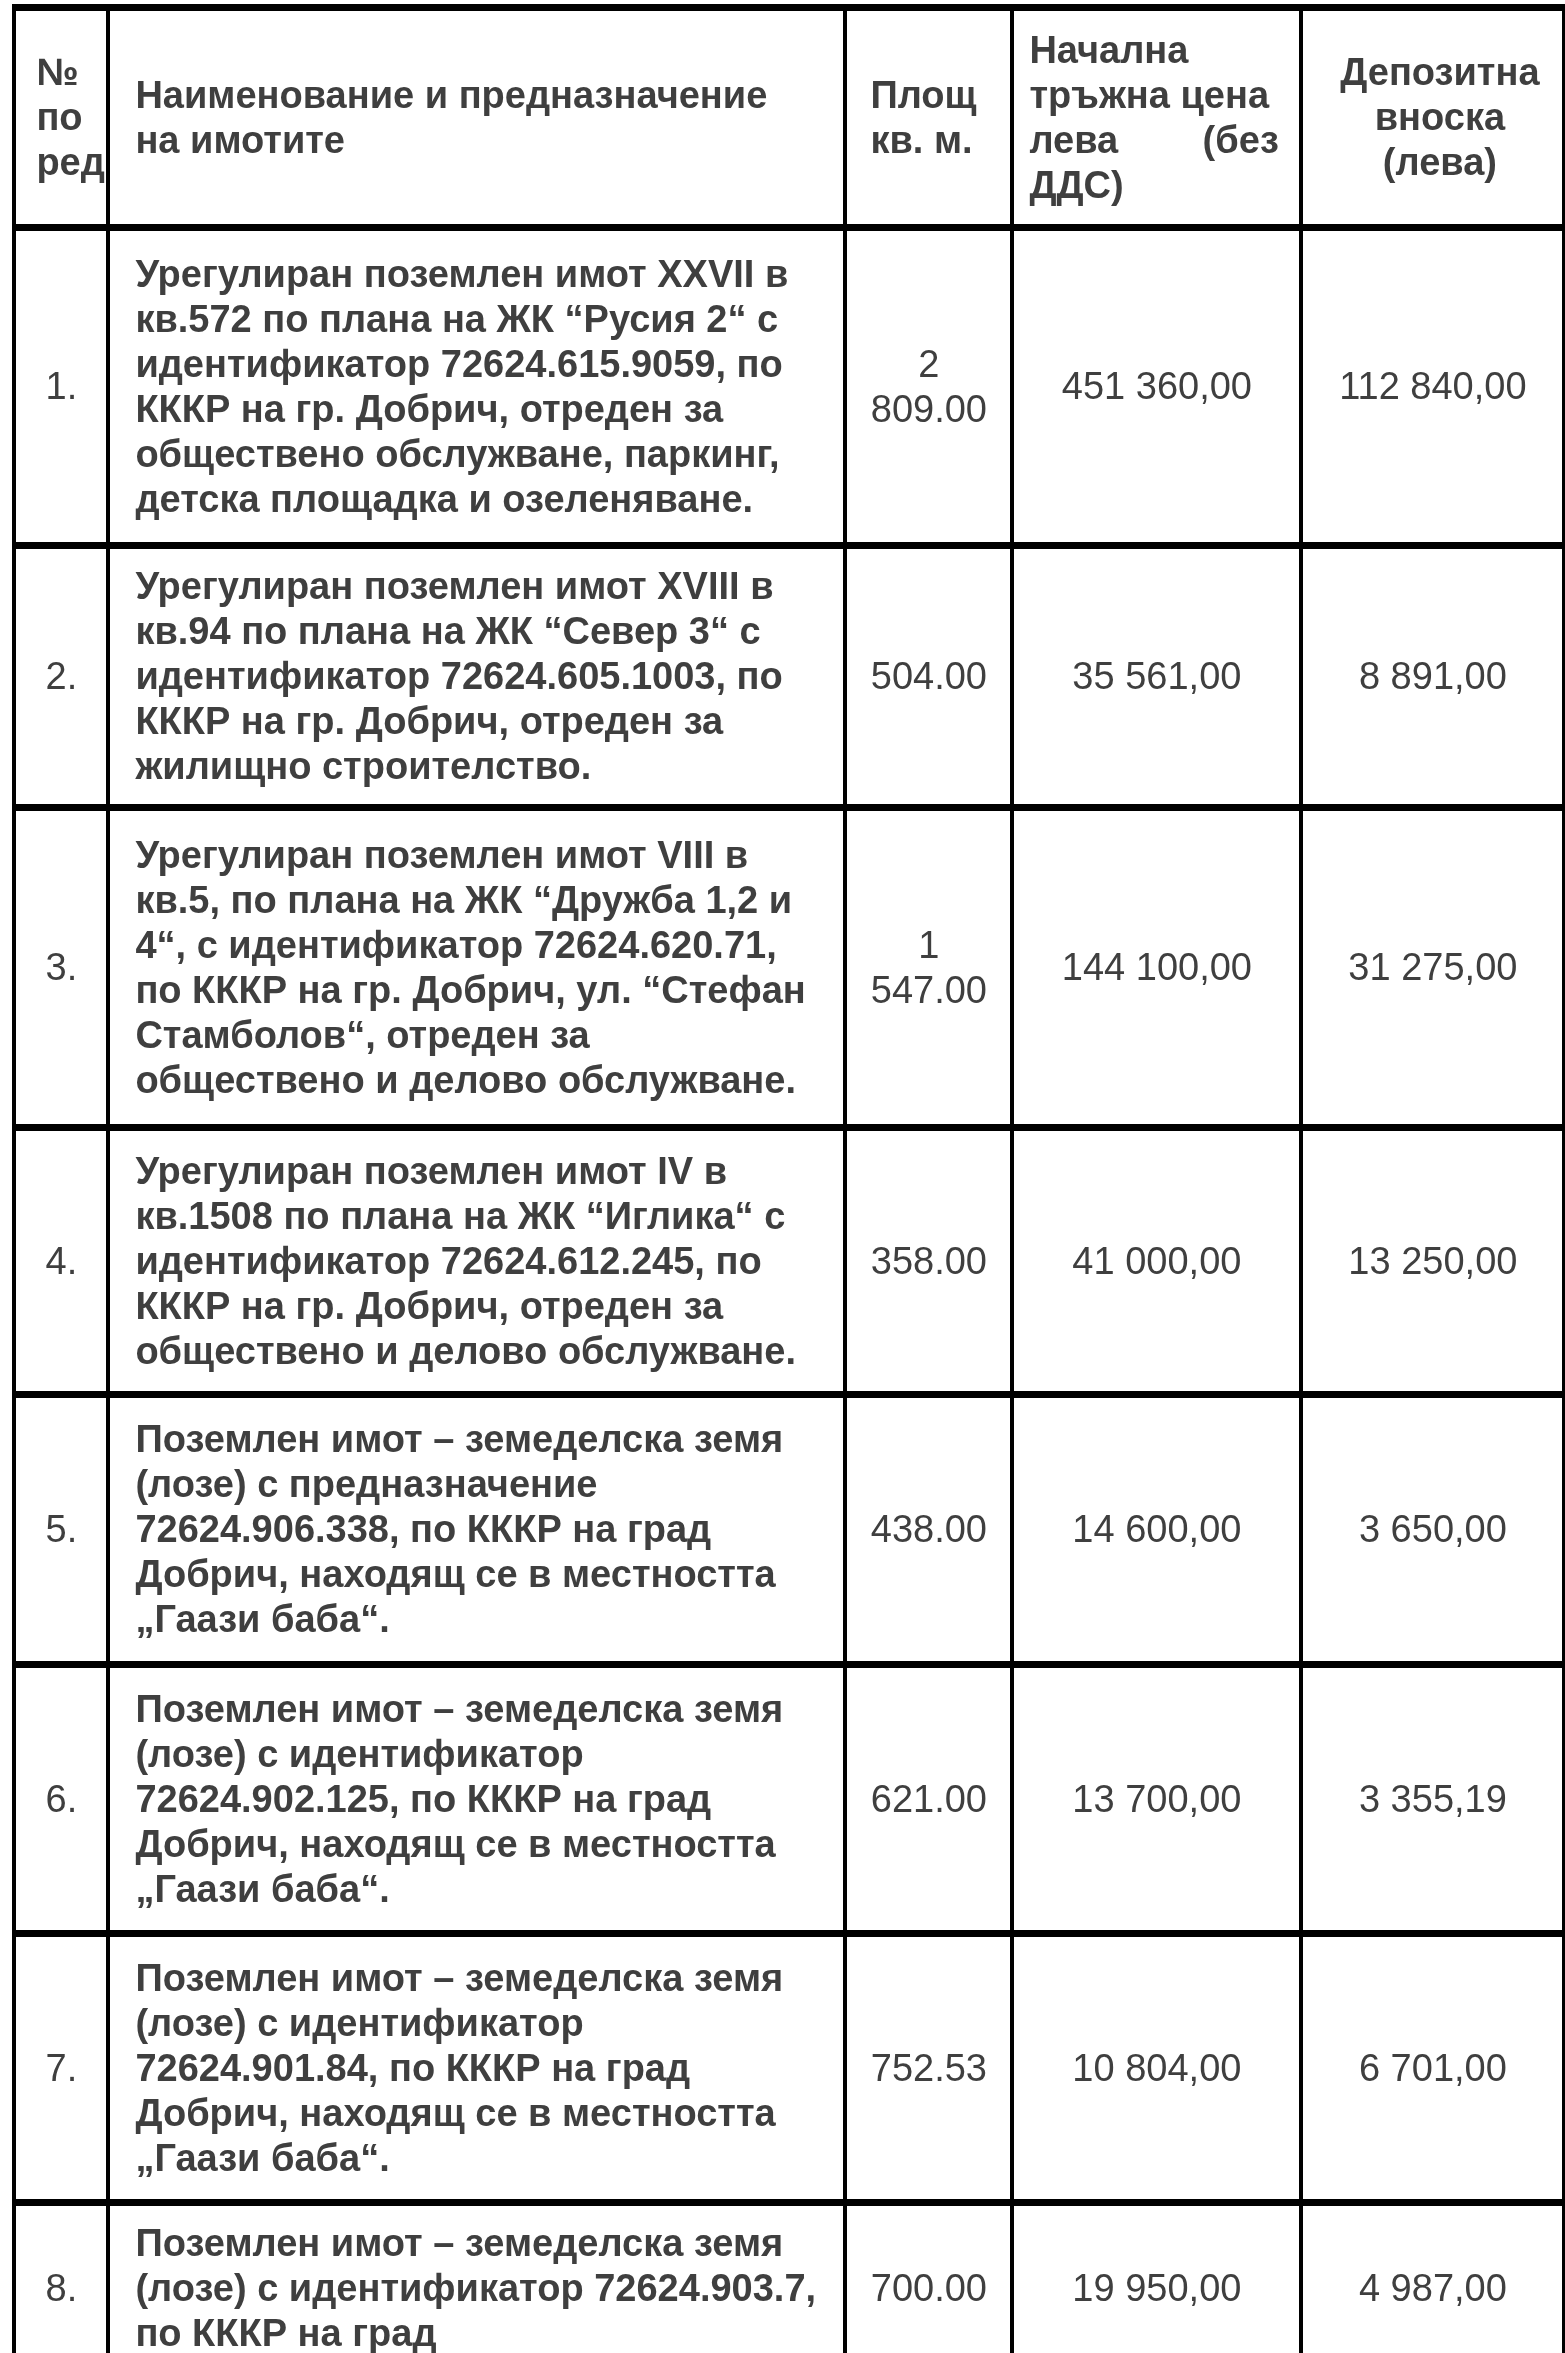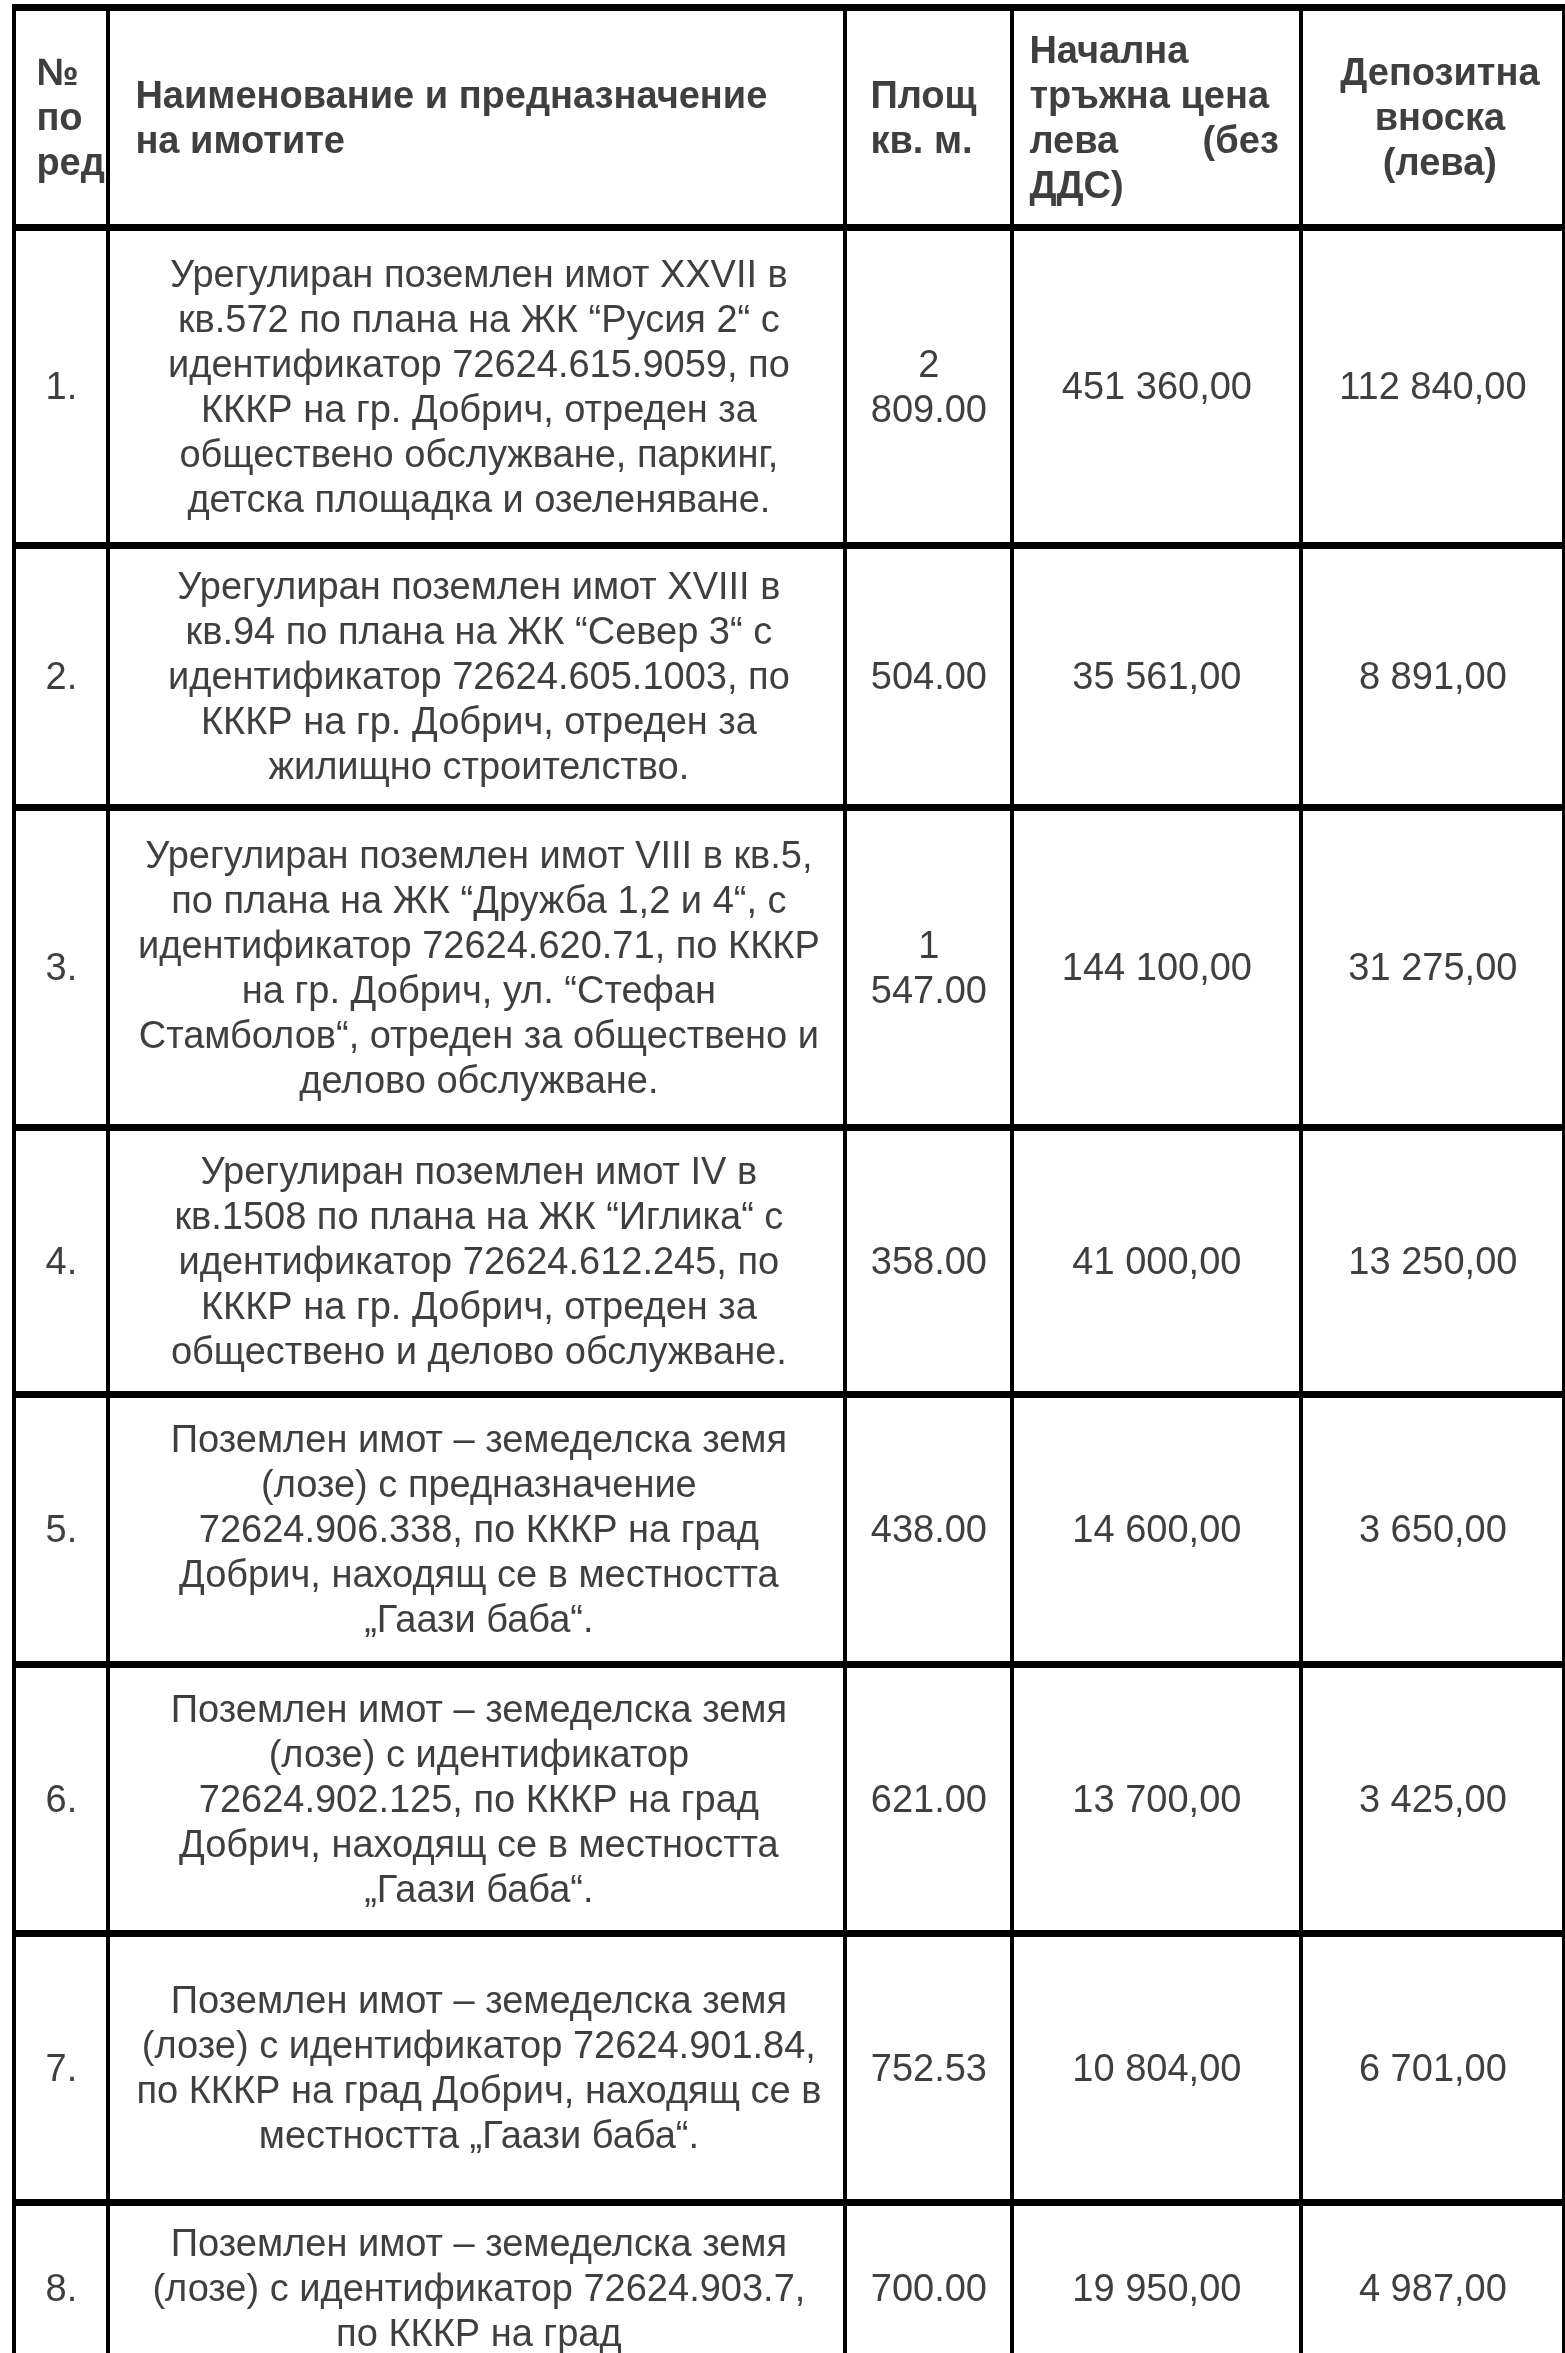--- a/index.html
+++ b/index.html
@@ -36,21 +36,21 @@
     text-align: left;
   }
   tr.header-row { height: 214px; }
   th.h-num     { padding-left: 20px;  white-space: pre-line; }
   th.h-name    { padding-left: 25px;  white-space: pre-line; }
   th.h-area    { padding-left: 23px;  white-space: pre-line; }
   th.h-price   { padding: 16.6px 15px;  white-space: pre-wrap; }
   th.h-deposit { padding-left: 15px;  white-space: pre-line; text-align: center; }
 
   td.c-num  { text-align: center; }
-  td.c-name { padding: 15px 21px 15px 25px; text-align: center; }
+  td.c-name { padding: 15px 21px 15px 25px; text-align: left; font-weight: bold; }
   td.c-area, td.c-price, td.c-deposit {
     text-align: center;
     white-space: pre-line;
   }
 </style>
 </head>
 <body>
 
 <table class="props">
   <colgroup>
@@ -114,21 +114,21 @@
     <td class="c-name">Поземлен имот – земеделска земя (лозе) с предназначение 72624.906.338, по КККР на град Добрич, находящ се в местността „Гаази баба“.</td>
     <td class="c-area">438.00</td>
     <td class="c-price">14 600,00</td>
     <td class="c-deposit">3 650,00</td>
   </tr>
       <tr style="height: 269px;">
     <td class="c-num">6.</td>
     <td class="c-name">Поземлен имот – земеделска земя (лозе) с идентификатор 72624.902.125, по КККР на град Добрич, находящ се в местността „Гаази баба“.</td>
     <td class="c-area">621.00</td>
     <td class="c-price">13 700,00</td>
-    <td class="c-deposit">3 425,00</td>
+    <td class="c-deposit">3 355,19</td>
   </tr>
       <tr style="height: 269px;">
     <td class="c-num">7.</td>
     <td class="c-name">Поземлен имот – земеделска земя (лозе) с идентификатор 72624.901.84, по КККР на град Добрич, находящ се в местността „Гаази баба“.</td>
     <td class="c-area">752.53</td>
     <td class="c-price">10 804,00</td>
     <td class="c-deposit">6 701,00</td>
   </tr>
       <tr style="height: 157px;">
     <td class="c-num">8.</td>

